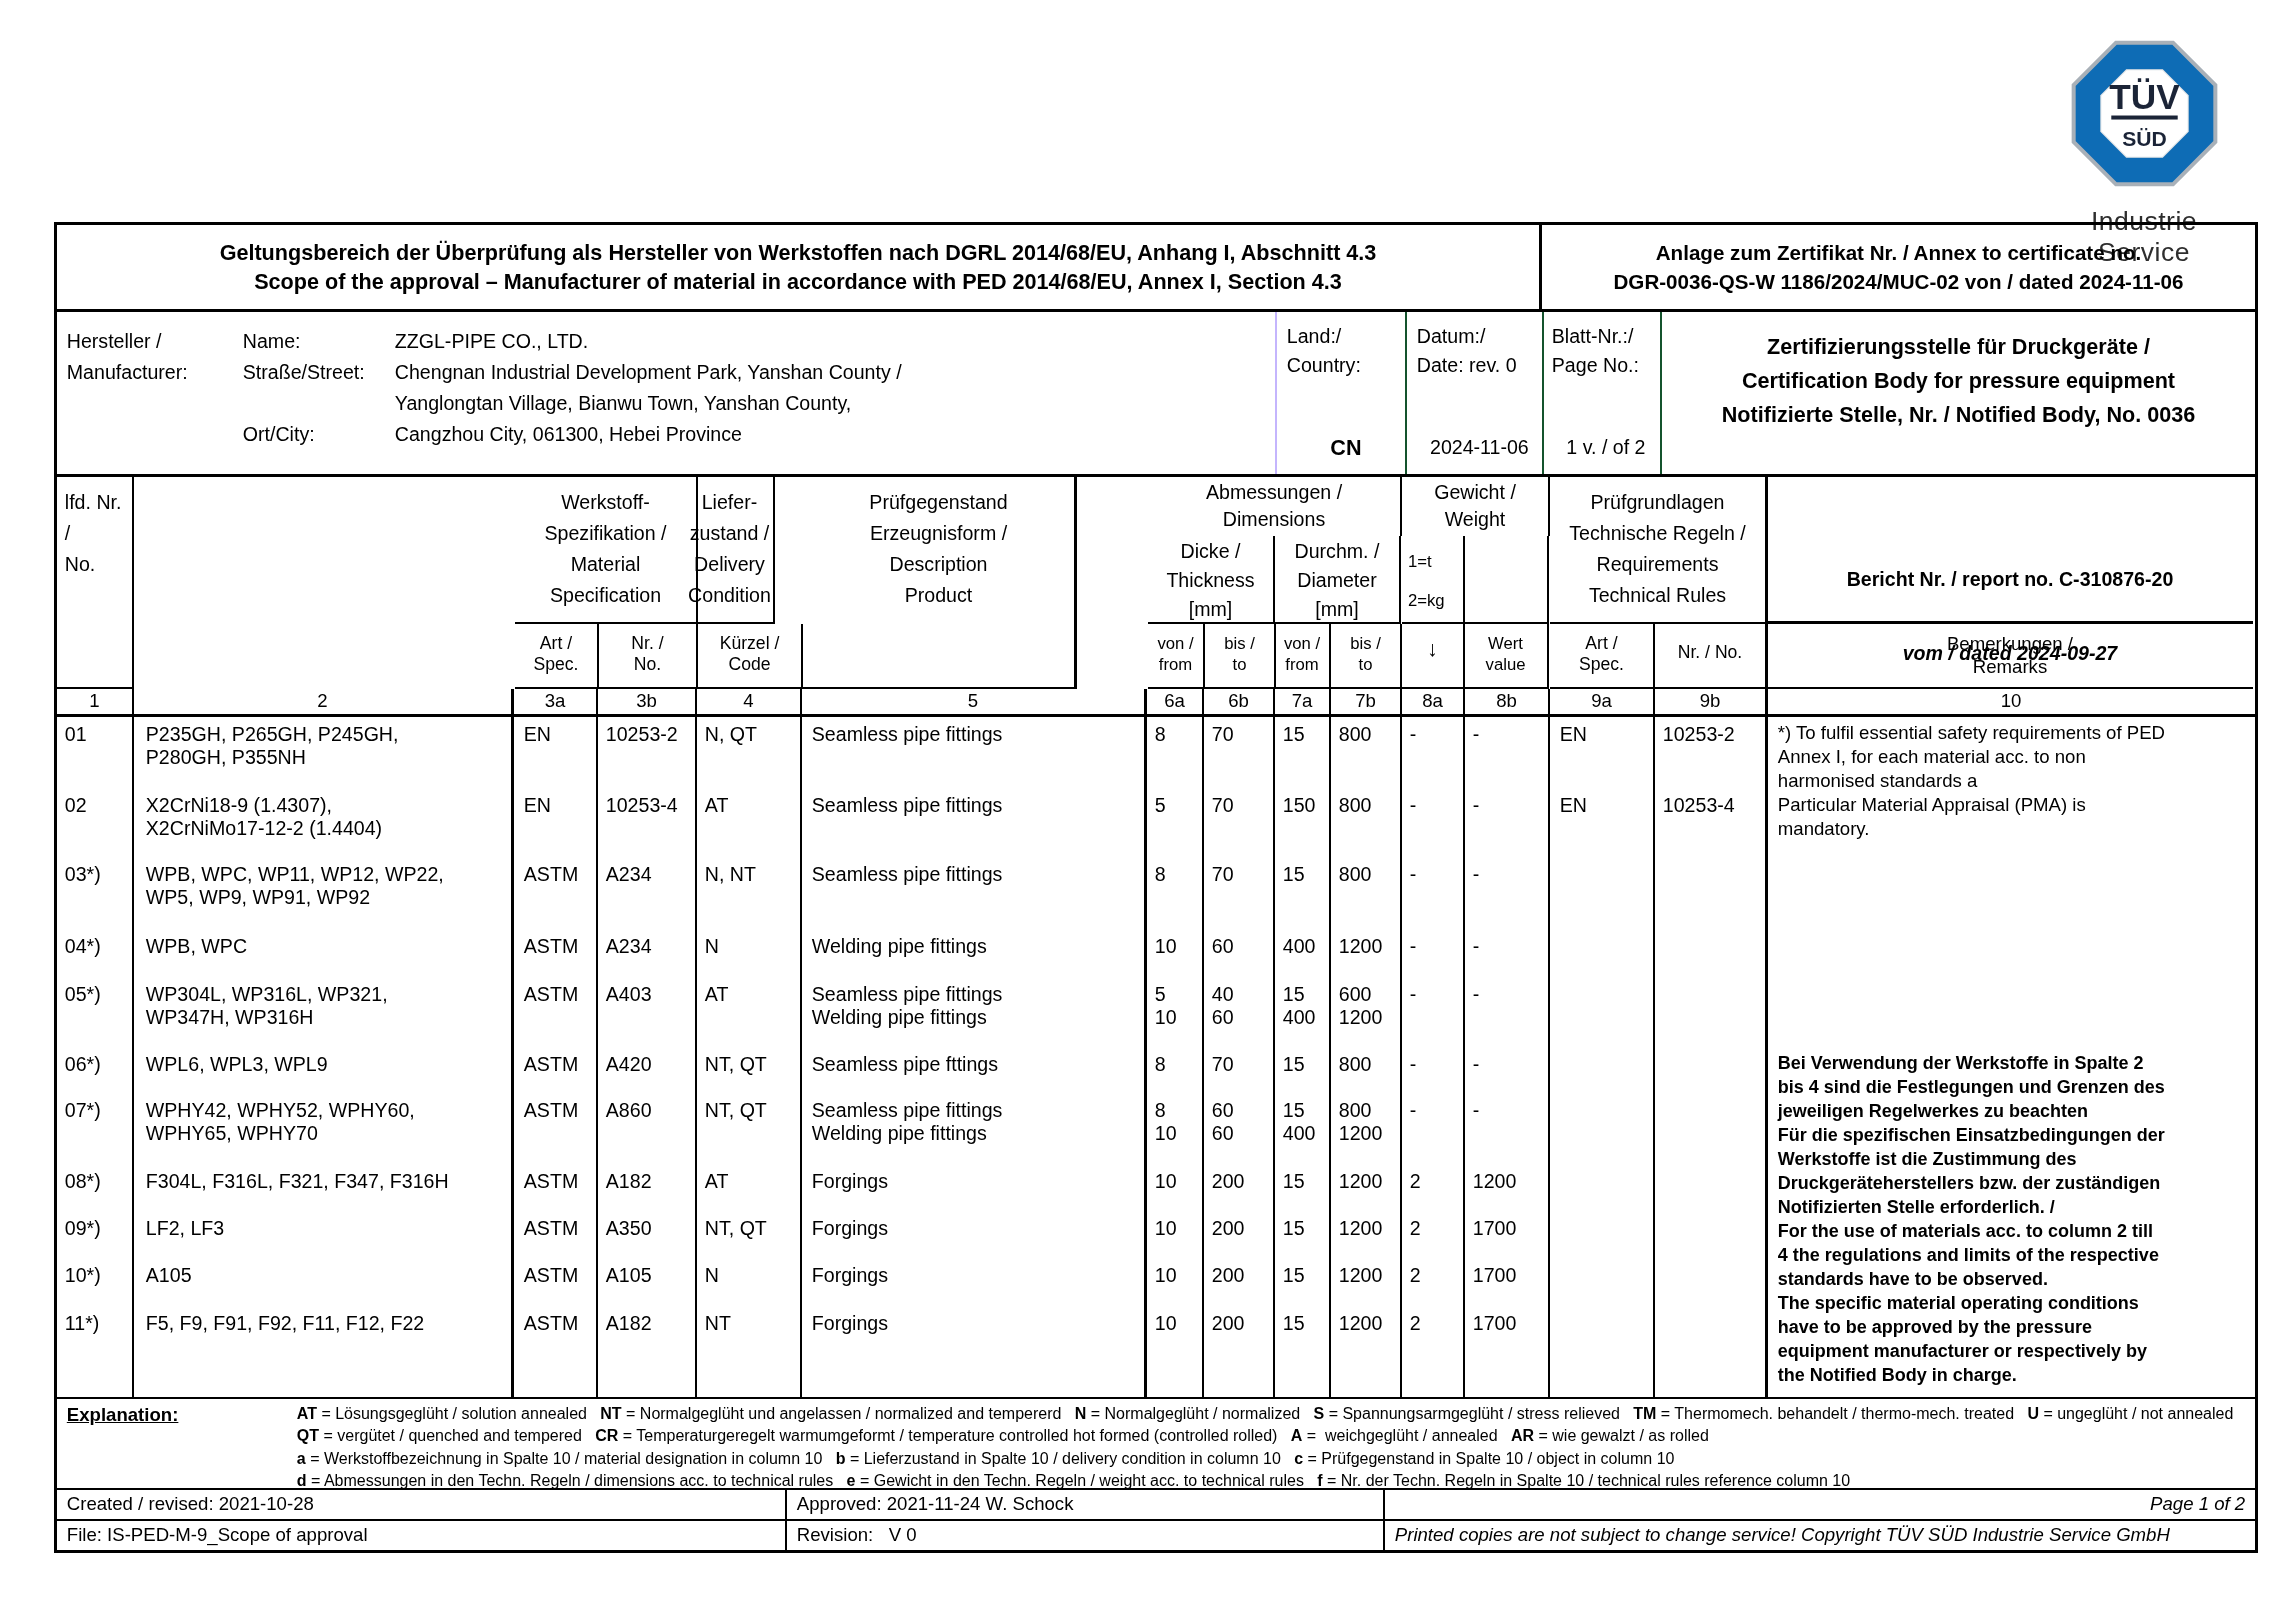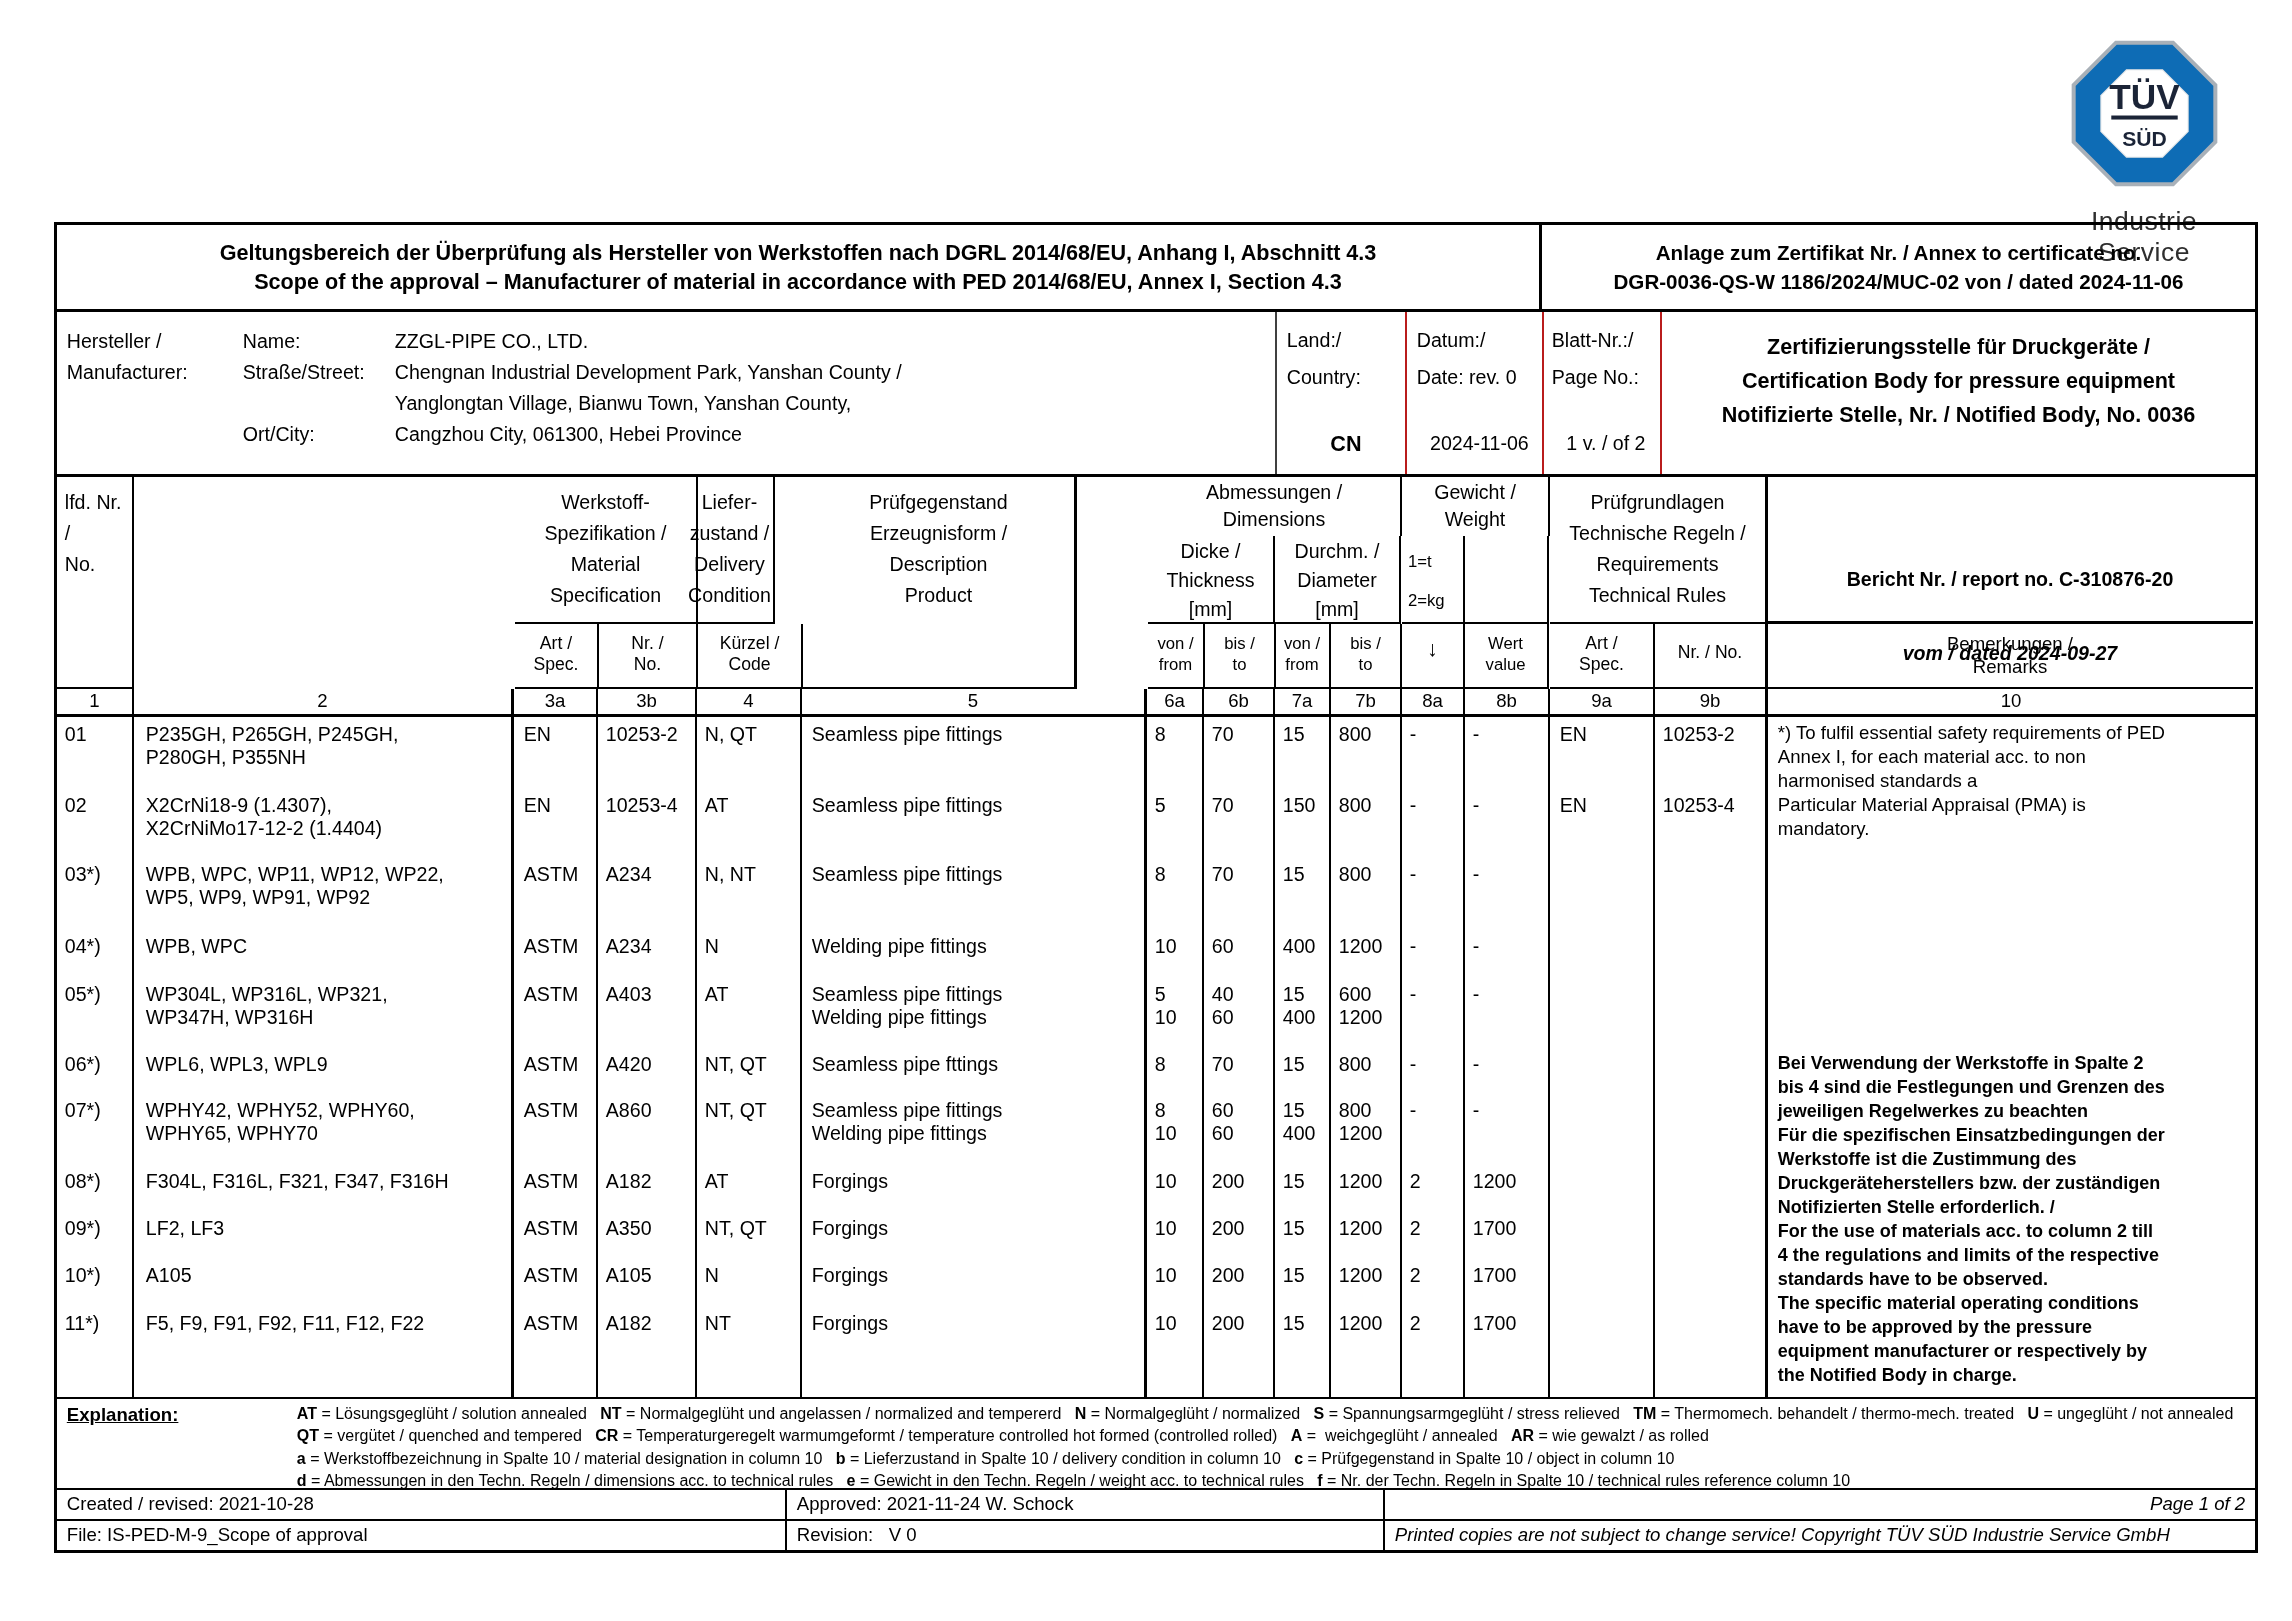--- a/index.html
+++ b/index.html
@@ -22,27 +22,27 @@
 
   
   .tophead{display:flex;height:84px;border-bottom:3.9px solid #000;}
   .th-left{width:1485px;box-sizing:border-box;border-right:3.9px solid #000;
            text-align:center;font-weight:bold;font-size:21.6px;line-height:29px;padding-top:12.7px;}
   .th-right{flex:1;text-align:center;font-weight:bold;font-size:20.6px;line-height:29px;padding-top:12.7px;}
 
   
   .mfr{display:flex;height:162px;border-bottom:3.9px solid #000;}
   .mfr > div{box-sizing:border-box;}
-  .mfr-info{width:1220px;border-right:2px solid #404040;padding-top:13.7px;font-size:19.6px;line-height:31px;}
+  .mfr-info{width:1220px;border-right:2px solid #c4b5fd;padding-top:13.7px;font-size:19.6px;line-height:31px;}
   .mfr-line{display:flex;}
   .mfr-l1{width:176px;padding-left:9.8px;}
   .mfr-l2{width:152px;}
   .mfr-val{flex:1;}
-  .mfr-cell{display:flex;flex-direction:column;font-size:19.6px;line-height:37px;
-            padding-top:9.8px;border-right:2px solid #b91c1c;}
+  .mfr-cell{display:flex;flex-direction:column;font-size:19.6px;line-height:29px;
+            padding-top:9.8px;border-right:2px solid #14532d;}
   .mfr-country{width:130px;padding-left:9.8px;}
   .mfr-date{width:137px;padding-left:9.8px;}
   .mfr-page{width:118px;padding-left:7.8px;}
   .mfr-cert{flex:1;border-right:none !important;text-align:center;font-weight:bold;
             font-size:21.6px;line-height:34px;padding-top:17.6px;}
   .mfr-value{margin-top:auto;padding-bottom:11.8px;text-align:center;font-size:19.6px;}
   .mfr-value.cn{font-weight:bold;font-size:21.6px;}
 
   
   .thead{position:relative;height:237px;border-bottom:3.9px solid #000;box-sizing:content-box;}

